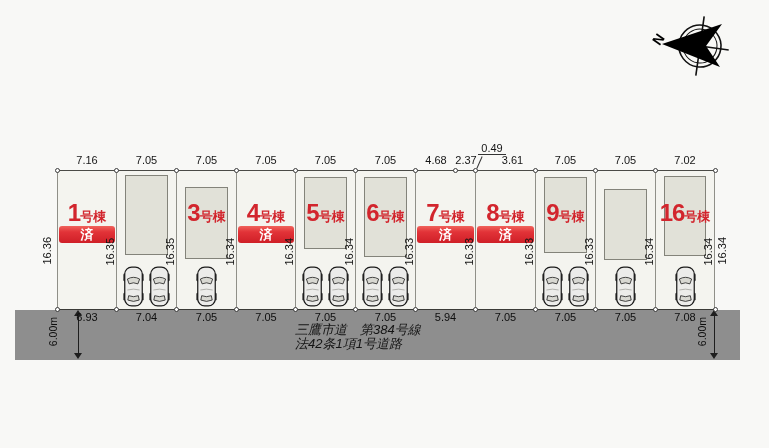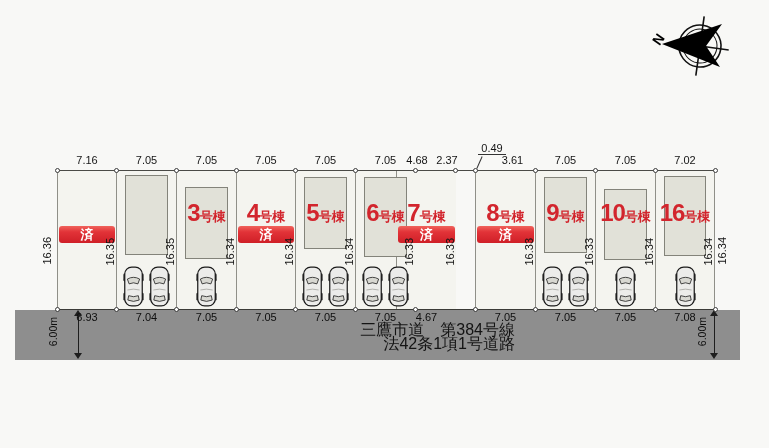--- a/index.html
+++ b/index.html
@@ -18,21 +18,21 @@
   .lot-label{position:absolute;top:29px;left:0;right:0;text-align:center;color:#d2252d;font-weight:bold;z-index:2;white-space:nowrap;}
   .lot-label .num{font-size:24px;letter-spacing:-1px;}
   .lot-label .suf{font-size:13px;}
   .sold-banner{position:absolute;top:56px;left:1px;right:1px;height:17px;border-radius:3px;
     background:linear-gradient(180deg,#f0635c 0%,#e23338 35%,#cf1f27 100%);
     color:#fff;font-weight:bold;font-size:13px;text-align:center;line-height:17px;z-index:2;}
   .cars{position:absolute;bottom:2px;left:0;right:0;display:flex;justify-content:center;gap:5px;z-index:2;}
   .car{width:21px;height:43px;}
   .tick{position:absolute;width:5px;height:5px;border:1px solid #3c3c3c;border-radius:50%;background:#fff;box-sizing:border-box;z-index:7;}
   #road{position:absolute;left:15px;top:310px;width:725px;height:50px;background:#8e8e8e;}
-  #road-label{position:absolute;left:295px;top:323px;width:220px;text-align:right;font-size:16px;line-height:14px;color:#141414;z-index:4;}
+  #road-label{position:absolute;left:295px;top:323px;width:220px;text-align:left;font-size:13px;line-height:14px;color:#141414;z-index:4;font-style:italic;}
   .rwline{position:absolute;top:313px;width:0;height:42px;border-left:1px solid #1e1e1e;z-index:4;}
   .arr{position:absolute;width:0;height:0;border-left:4px solid transparent;border-right:4px solid transparent;z-index:4;}
   .arr.up{border-bottom:6px solid #1e1e1e;top:310px;}
   .arr.dn{border-top:6px solid #1e1e1e;top:353px;}
   .rwtext{position:absolute;top:317px;font-size:10.5px;color:#0e0e0e;z-index:4;}
   .outdim{position:absolute;top:237px;z-index:4;}
   .jog{position:absolute;top:-28px;left:2px;width:28px;text-align:center;font-size:11px;color:#151515;border-bottom:1px solid #333;z-index:4;line-height:12px;}
   .jog-leader{position:absolute;top:-14px;left:3px;width:1px;height:13px;background:#333;transform:rotate(24deg);z-index:4;}
   #compass{position:absolute;left:650px;top:8px;z-index:2;}
 </style>
@@ -84,20 +84,21 @@
     <div class="rwline" style="left:714px"></div>
     <div class="arr up" style="left:710px"></div>
     <div class="arr dn" style="left:710px"></div>
     <span class="rwtext vtext" style="left:697px">6.00m</span>
 
     <span class="outdim vtext" style="left:42px">16.36</span>
     <span class="outdim vtext" style="left:717px">16.34</span>
 
     <div class="lot" style="left:57px;width:59px">
       <span class="tdim">7.16</span>
+      <div class="lot-label"><span class="num">1</span><span class="suf">号棟</span></div>
       <div class="sold-banner">済</div>
       <span class="sdim vtext">16.35</span>
       <span class="bdim">6.93</span>
     </div>
 
     <div class="lot" style="left:116px;width:60px">
       <span class="tdim">7.05</span>
       <div class="bldg" style="top:5px;height:80px"></div>
       <div class="cars">
           <svg class="car">
@@ -157,27 +158,27 @@
             <use href="#car-sym"></use>
           </svg>
           <svg class="car">
             <use href="#car-sym"></use>
           </svg>
         </div>
       <span class="sdim vtext">16.33</span>
       <span class="bdim">7.05</span>
     </div>
 
-    <div class="lot" style="left:396px;width:60px">
+    <div class="lot" style="left:415px;width:60px">
       <span class="tdim" style="left:0;right:auto;width:40px">4.68</span>
       <span class="tdim" style="left:38px;right:auto;width:24px">2.37</span>
       <div class="lot-label"><span class="num">7</span><span class="suf">号棟</span></div>
       <div class="sold-banner">済</div>
       <span class="sdim vtext">16.33</span>
-      <span class="bdim">4.67</span>
+      <span class="bdim">5.94</span>
     </div>
 
     <div class="lot" style="left:475px;width:60px">
       <span class="jog">0.49</span>
       <div class="jog-leader"></div>
       <span class="tdim" style="left:14px;right:0;width:auto">3.61</span>
       <div class="lot-label"><span class="num">8</span><span class="suf">号棟</span></div>
       <div class="sold-banner">済</div>
       <span class="sdim vtext">16.33</span>
       <span class="bdim">7.05</span>
@@ -195,21 +196,20 @@
             <use href="#car-sym"></use>
           </svg>
         </div>
       <span class="sdim vtext">16.33</span>
       <span class="bdim">7.05</span>
     </div>
 
     <div class="lot" style="left:595px;width:60px">
       <span class="tdim">7.05</span>
       <div class="bldg" style="top:19px;height:71px"></div>
-      <div class="lot-label"><span class="num">10</span><span class="suf">号棟</span></div>
       <div class="cars">
           <svg class="car">
             <use href="#car-sym"></use>
           </svg>
         </div>
       <span class="sdim vtext">16.34</span>
       <span class="bdim">7.05</span>
     </div>
 
     <div class="lot last" style="left:655px;width:60px">

